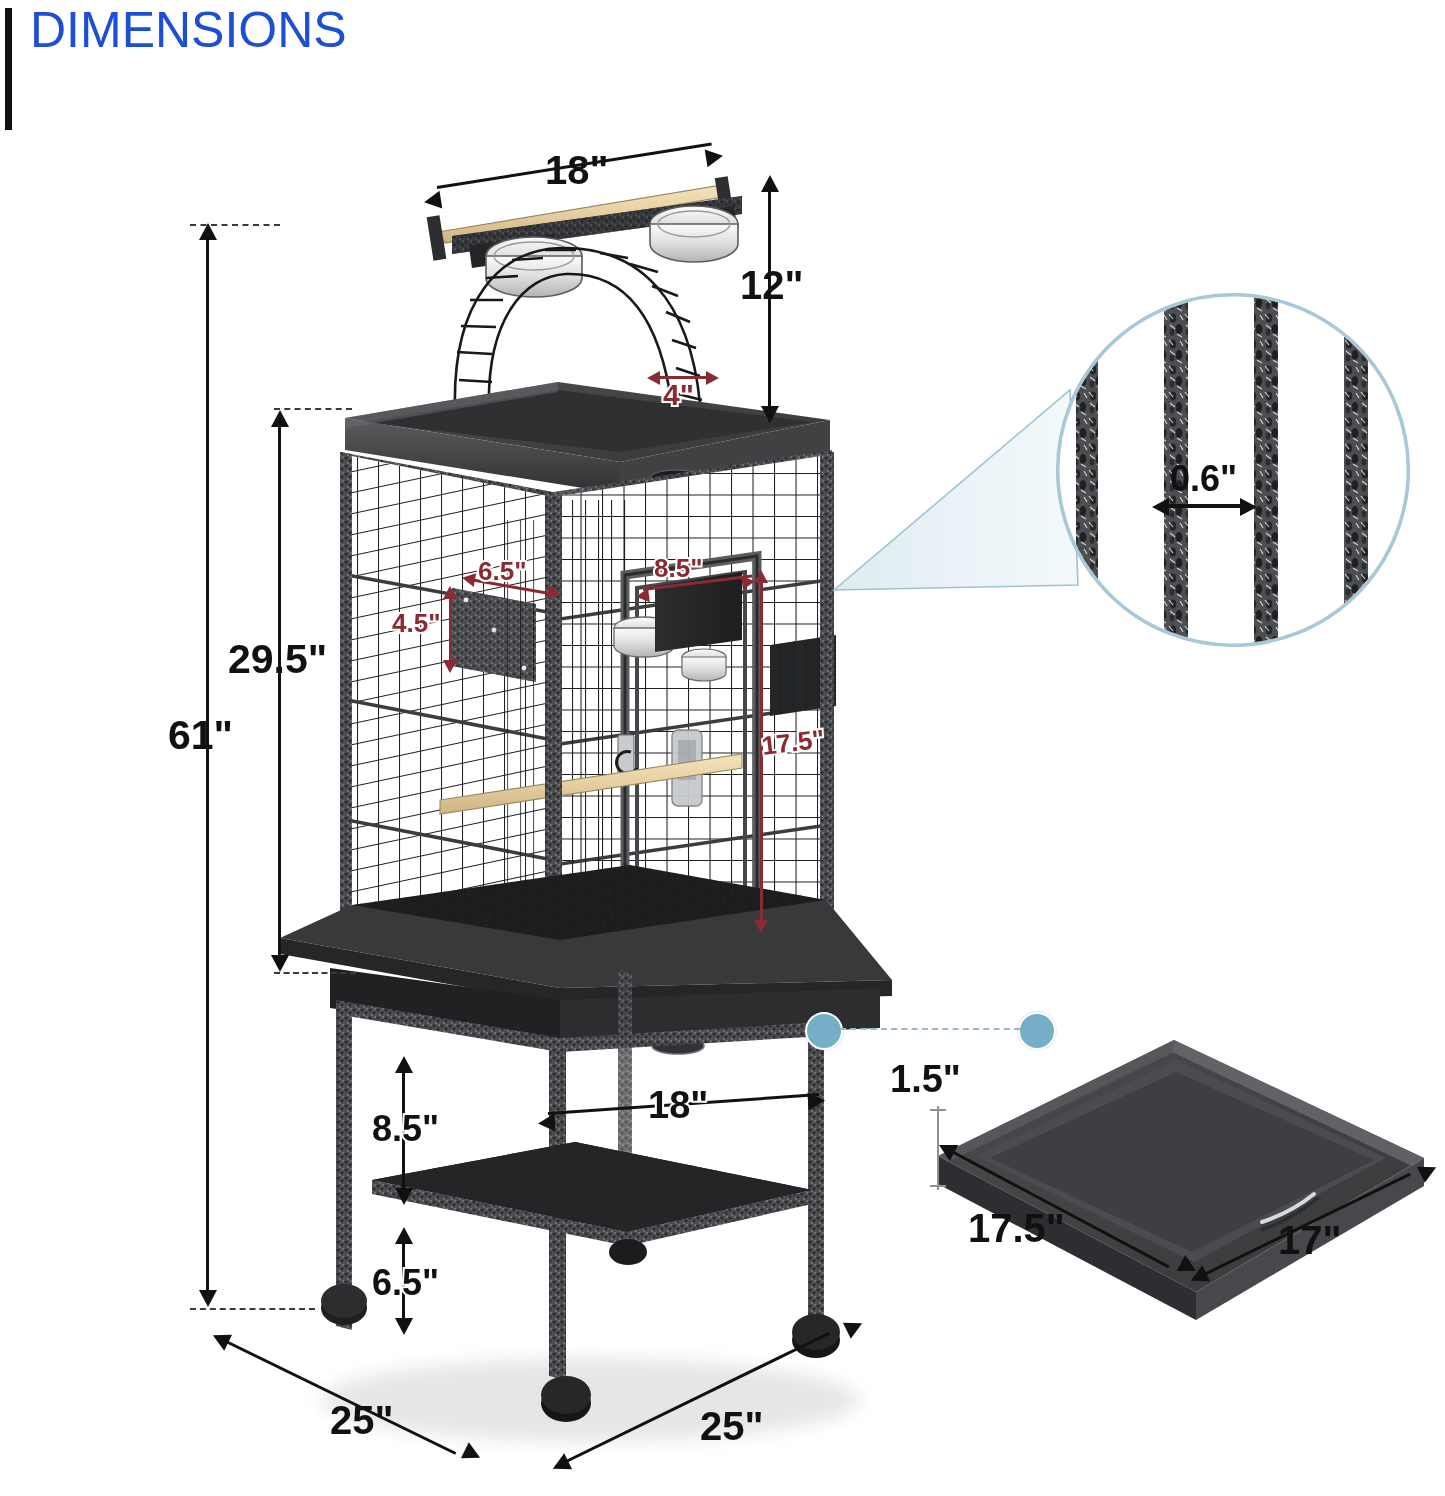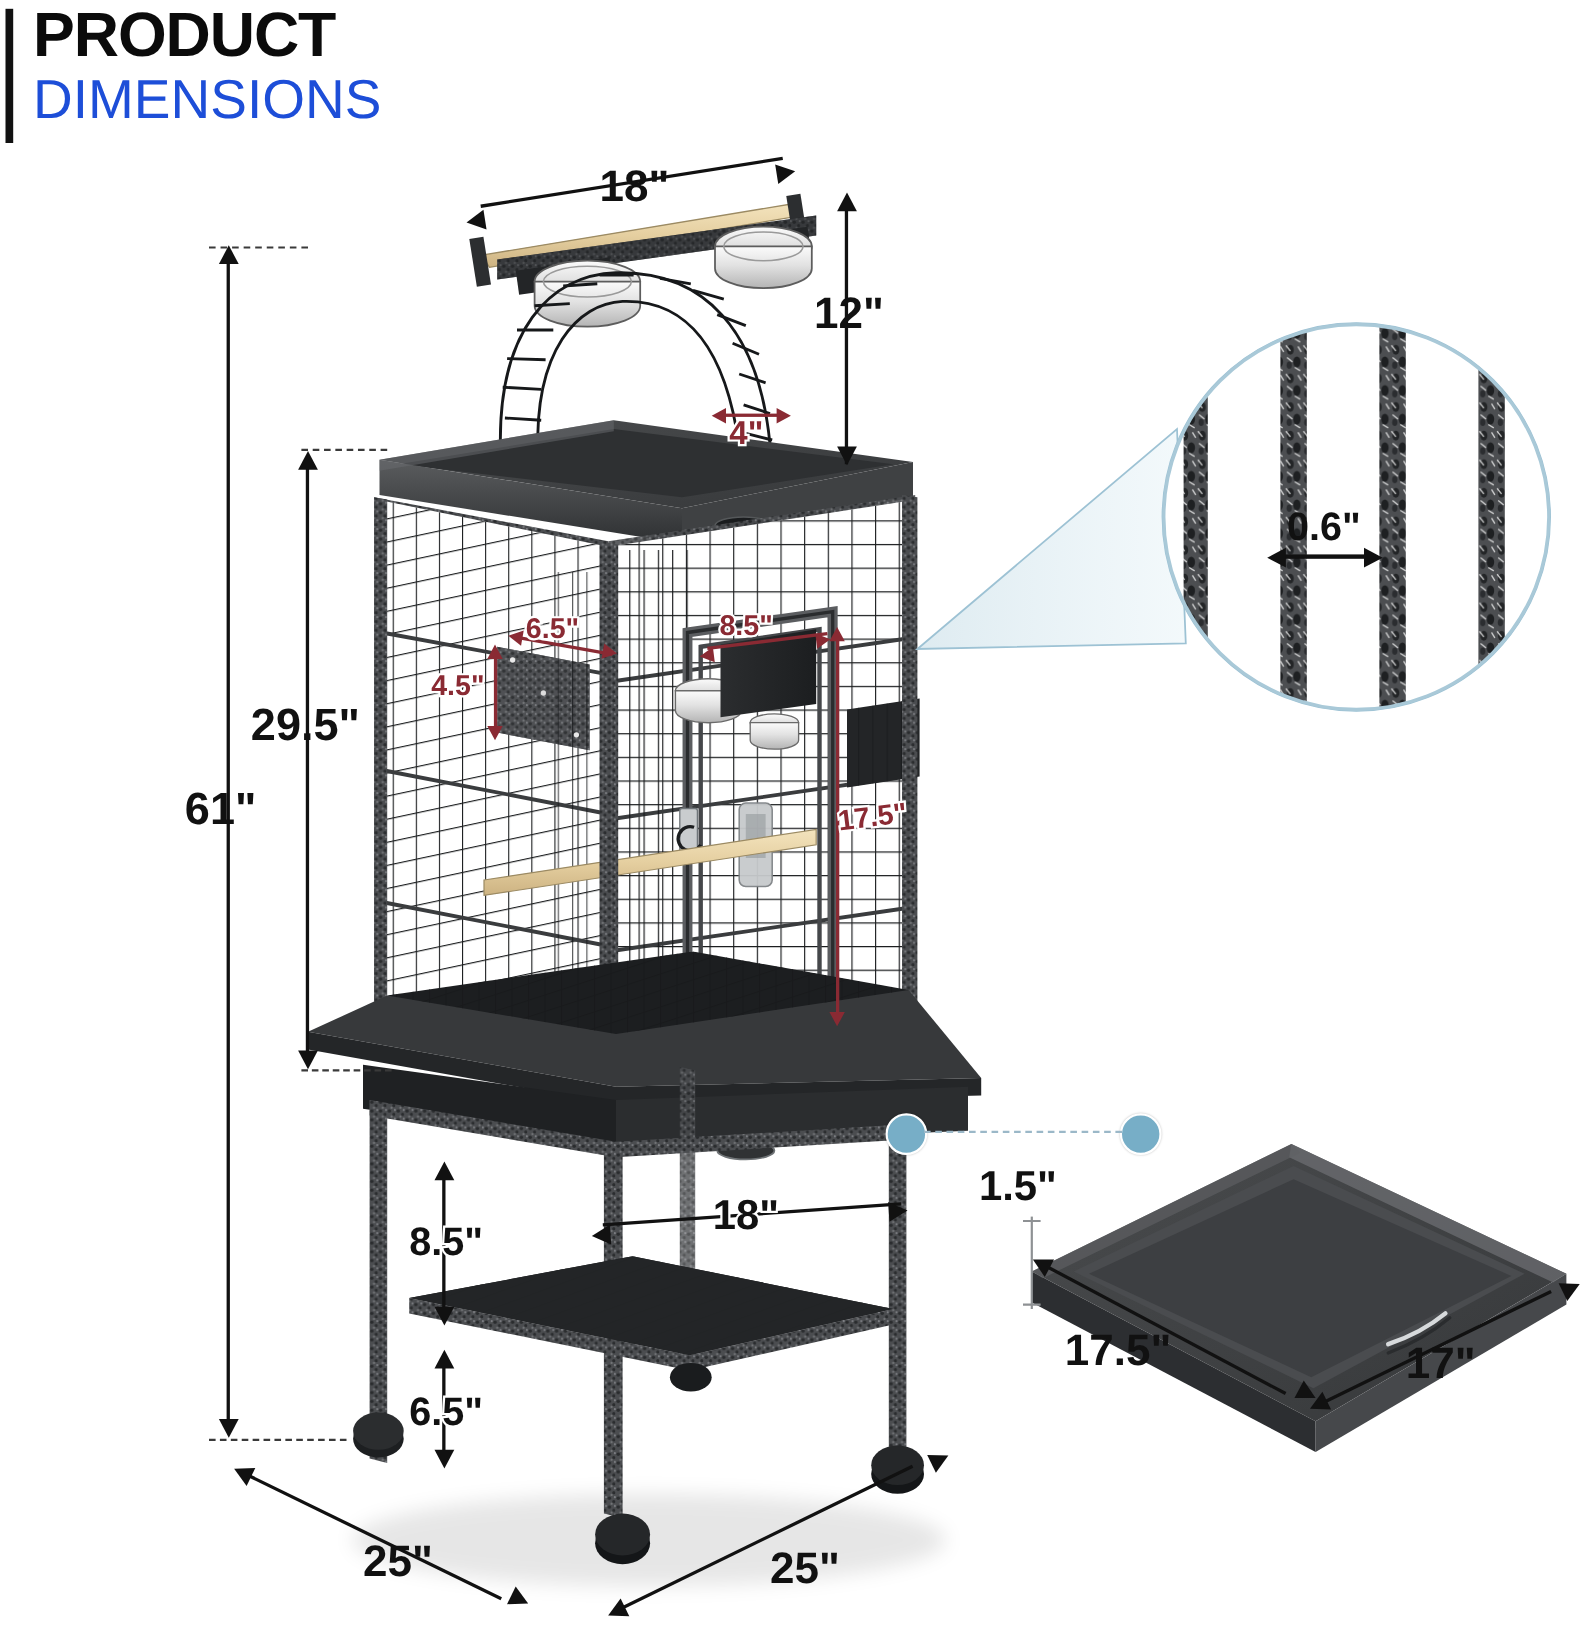--- a/index.html
+++ b/index.html
@@ -48,21 +48,20 @@
   
   .bdot{position:absolute;border-radius:50%;background:#77aec7;border:2px solid #ffffff;box-shadow:0 0 2px rgba(0,0,0,.25);}
 </style>
 </head>
 <body>
 
 <div id="stage">
 
   <div class="title-bar"></div>
   <div class="title-wrap">
-    <div class="title-1">PRODUCT</div>
     <div class="title-2">DIMENSIONS</div>
   </div>
 
   <svg class="art" viewBox="0 0 1445 1496">
     <defs>
       <linearGradient id="gWood" x1="0" y1="0" x2="0" y2="1">
         <stop offset="0" stop-color="#f3e3bd"></stop>
           <stop offset="0.5" stop-color="#e5cfa0"></stop>
           <stop offset="1" stop-color="#cdb382"></stop>
       </linearGradient>

